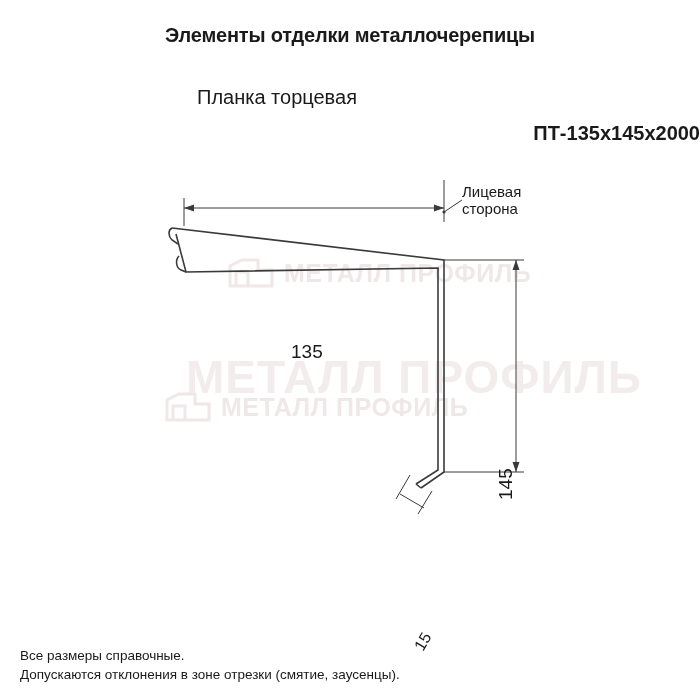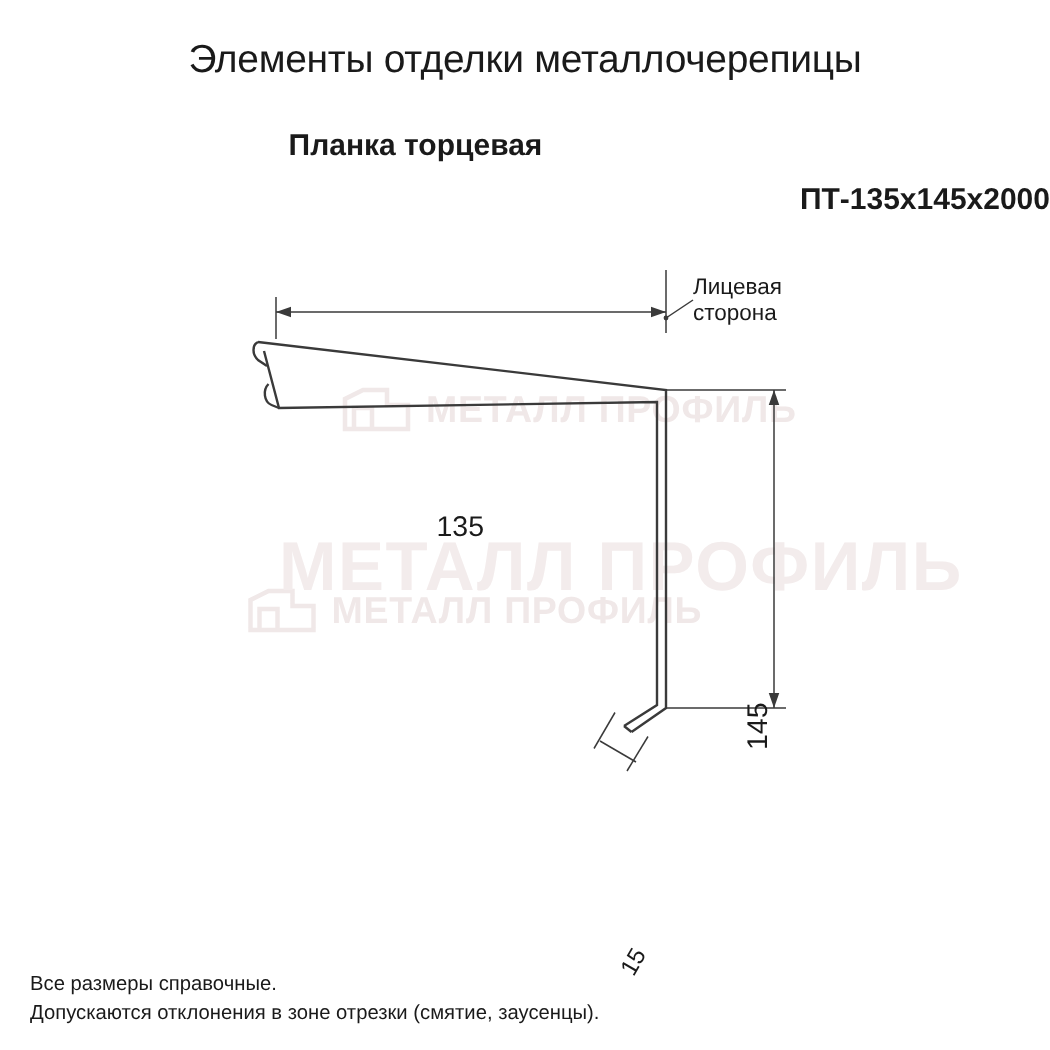--- a/index.html
+++ b/index.html
@@ -20,32 +20,32 @@
     inset: 0;
   }
 
   
   .title {
     position: absolute;
     top: 24px;
     left: 0;
     width: 700px;
     text-align: center;
-    font-size: 26px;
-    font-weight: normal;
+    font-size: 20px;
+    font-weight: bold;
     letter-spacing: -0.2px;
   }
   .subtitle {
     position: absolute;
     top: 86px;
     left: 0;
     width: 554px;
     text-align: center;
     font-size: 20px;
-    font-weight: bold;
+    font-weight: normal;
   }
   .code {
     position: absolute;
     top: 122px;
     left: 0;
     width: 700px;
     text-align: right;
     font-size: 20px;
     font-weight: bold;
   }

